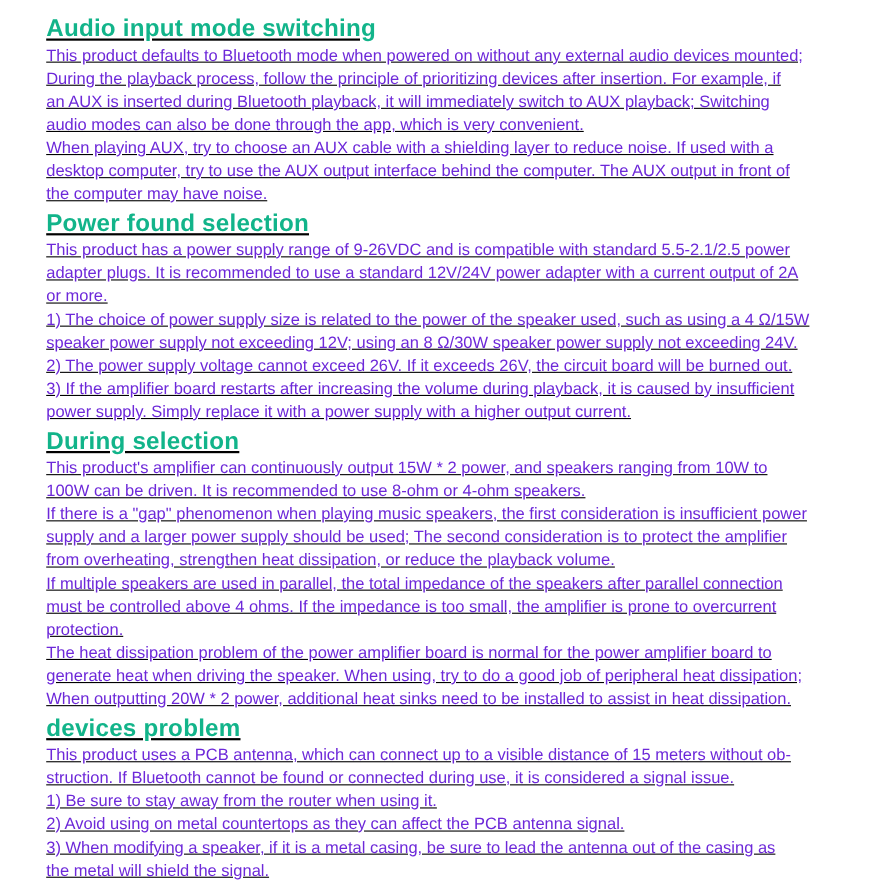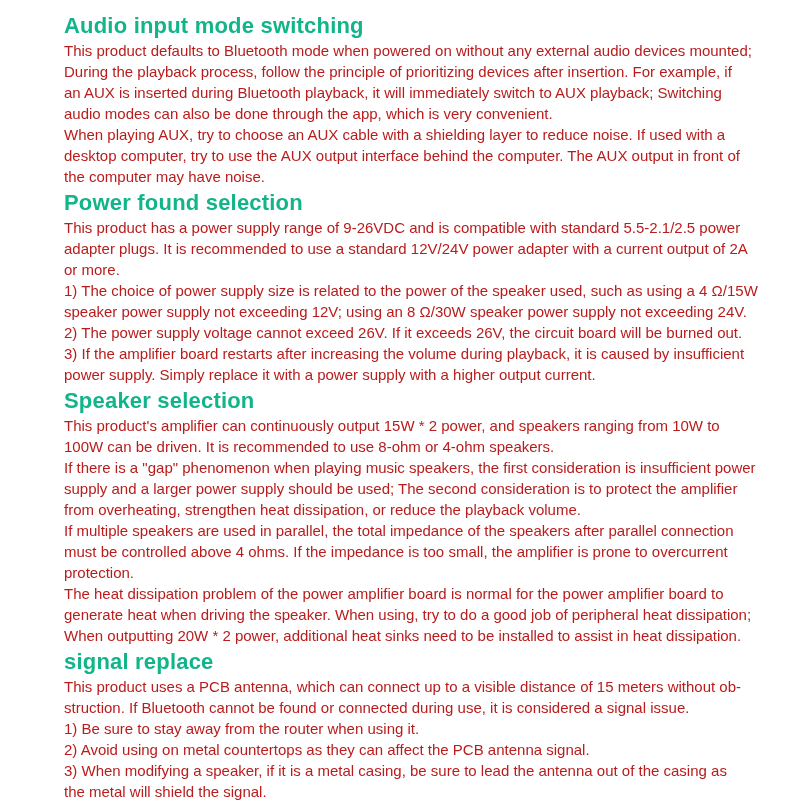--- a/index.html
+++ b/index.html
@@ -7,38 +7,39 @@
     padding: 0;
     background: #ffffff;
     width: 800px;
     height: 800px;
     overflow: hidden;
   }
   .page {
     box-sizing: border-box;
     width: 800px;
     height: 800px;
-    padding: 10px 8px 0 64px;
+    padding: 10px 8px 0 42px;
     font-family: "Liberation Sans", sans-serif;
     background: #ffffff;
+    text-decoration: underline;
   }
   .sec h2 {
     margin: 3px 0 2px 0;
     font-size: 22px;
     line-height: 25px;
     font-weight: 700;
     color: #12b48a;
     letter-spacing: 0.2px;
   }
   .sec p {
     margin: 0;
     max-width: 706px;
     font-size: 15px;
     line-height: 21px;
-    color: #b91c1c;
+    color: #6d28d9;
     white-space: pre-line;
   }
 </style>
 </head>
 <body>
 
 <div class="page">
 
   <div class="sec">
     <h2>Audio input mode switching</h2>
@@ -57,36 +58,36 @@
 adapter plugs. It is recommended to use a standard 12V/24V power adapter with a current output of 2A
 or more.
 1) The choice of power supply size is related to the power of the speaker used, such as using a 4 Ω/15W
 speaker power supply not exceeding 12V; using an 8 Ω/30W speaker power supply not exceeding 24V.
 2) The power supply voltage cannot exceed 26V. If it exceeds 26V, the circuit board will be burned out.
 3) If the amplifier board restarts after increasing the volume during playback, it is caused by insufficient
 power supply. Simply replace it with a power supply with a higher output current.</p>
   </div>
 
   <div class="sec">
-    <h2>Speaker selection</h2>
+    <h2>During selection</h2>
     <p>This product's amplifier can continuously output 15W * 2 power, and speakers ranging from 10W to
 100W can be driven. It is recommended to use 8-ohm or 4-ohm speakers.
 If there is a "gap" phenomenon when playing music speakers, the first consideration is insufficient power
 supply and a larger power supply should be used; The second consideration is to protect the amplifier
 from overheating, strengthen heat dissipation, or reduce the playback volume.
 If multiple speakers are used in parallel, the total impedance of the speakers after parallel connection
 must be controlled above 4 ohms. If the impedance is too small, the amplifier is prone to overcurrent
 protection.
 The heat dissipation problem of the power amplifier board is normal for the power amplifier board to
 generate heat when driving the speaker. When using, try to do a good job of peripheral heat dissipation;
 When outputting 20W * 2 power, additional heat sinks need to be installed to assist in heat dissipation.</p>
   </div>
 
   <div class="sec">
-    <h2>signal replace</h2>
+    <h2>devices problem</h2>
     <p>This product uses a PCB antenna, which can connect up to a visible distance of 15 meters without ob-
 struction. If Bluetooth cannot be found or connected during use, it is considered a signal issue.
 1) Be sure to stay away from the router when using it.
 2) Avoid using on metal countertops as they can affect the PCB antenna signal.
 3) When modifying a speaker, if it is a metal casing, be sure to lead the antenna out of the casing as
 the metal will shield the signal.</p>
   </div>
 
 </div>
 

